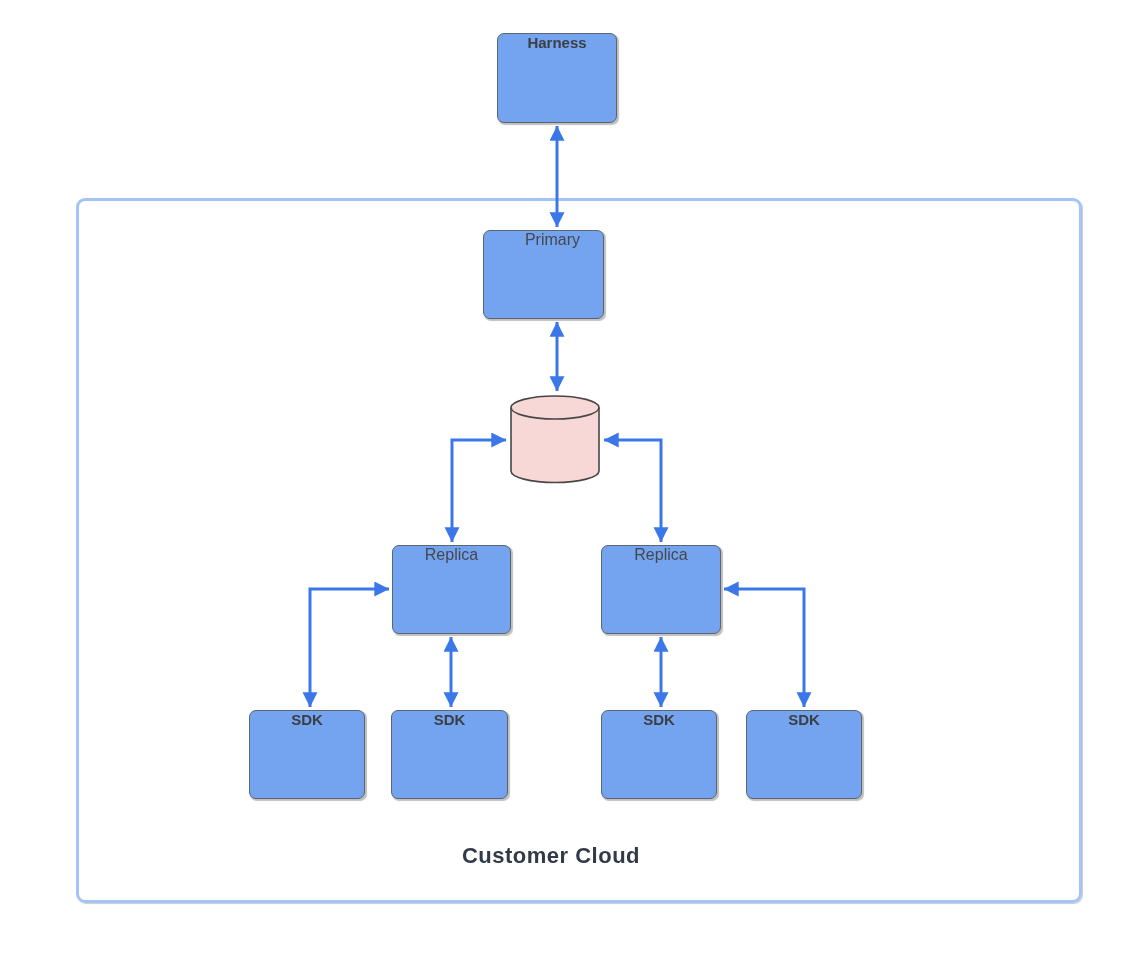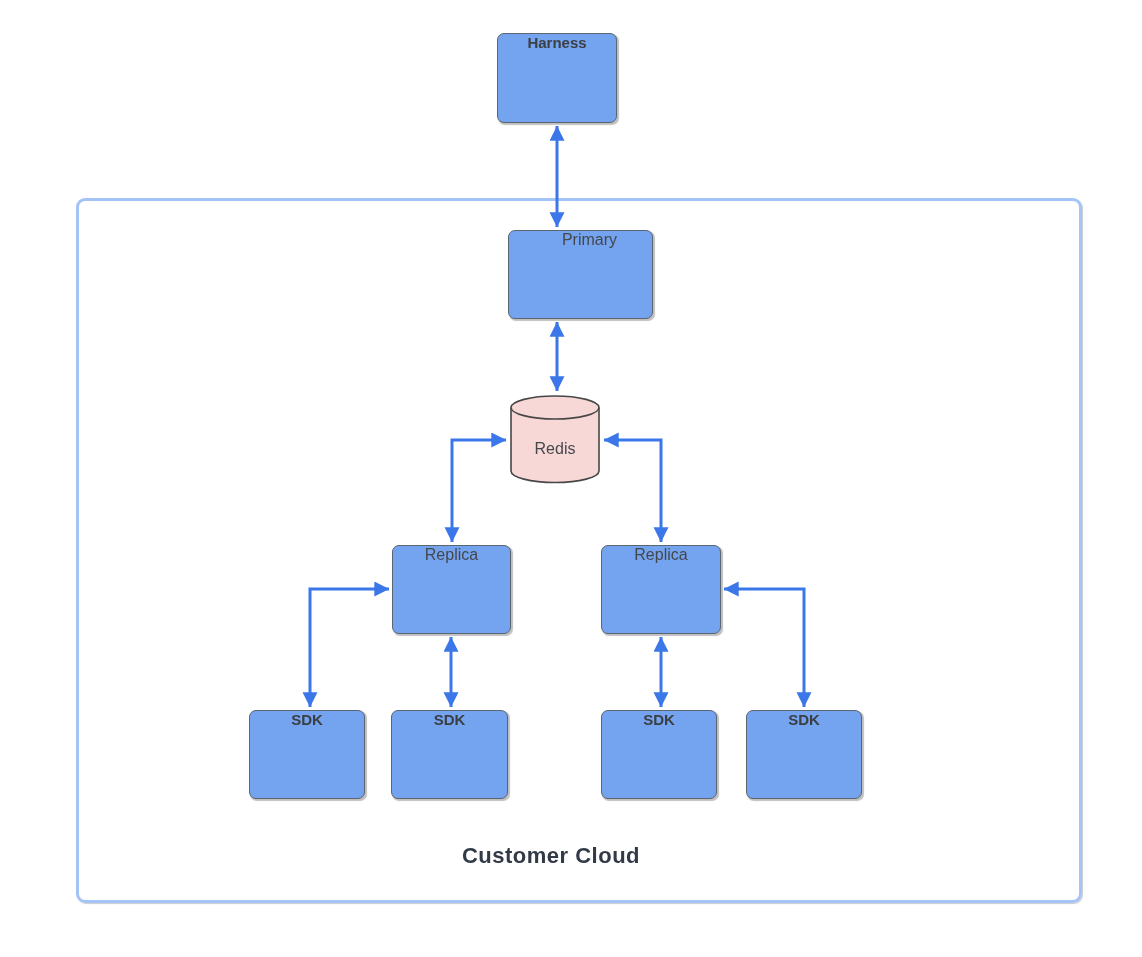--- a/index.html
+++ b/index.html
@@ -37,21 +37,21 @@
     border:1.5px solid var(--node-border);
     border-radius:7px;
     box-shadow:1.5px 1.5px 1px rgba(0,0,0,0.25);
     box-sizing:border-box;
     font-size:16px;
     color:var(--node-text);
     text-align:center;
   }
   .node.bold{font-weight:bold;font-size:15px;color:var(--node-text-bold);}
   #n-harness{left:497px;top:33px;width:120px;height:90px;}
-  #n-primary{left:508px;top:230px;width:145px;height:89px;padding-left:18px;}
+  #n-primary{left:483px;top:230px;width:121px;height:89px;padding-left:18px;}
   #n-replica-left{left:392px;top:545px;width:119px;height:89px;}
   #n-replica-right{left:601px;top:545px;width:120px;height:89px;}
   #n-sdk-1{left:249px;top:710px;width:116px;height:89px;}
   #n-sdk-2{left:391px;top:710px;width:117px;height:89px;}
   #n-sdk-3{left:601px;top:710px;width:116px;height:89px;}
   #n-sdk-4{left:746px;top:710px;width:116px;height:89px;}
   .redis-wrap{
     position:absolute;left:509px;top:394px;width:92px;height:91px;
   }
   .redis-wrap svg{display:block;}
@@ -87,21 +87,20 @@
 
   <div class="node" id="n-primary">
     <span>Primary</span>
   </div>
 
   <div class="redis-wrap">
     <svg width="92" height="91" viewBox="0 0 92 91">
       <path class="cyl-body" d="M 2 13.5 L 2 77 A 44 11.5 0 0 0 90 77 L 90 13.5"></path>
       <ellipse class="cyl-body" cx="46" cy="13.5" rx="44" ry="11.5"></ellipse>
     </svg>
-    <div class="redis-label">Redis</div>
   </div>
 
   <div class="node" id="n-replica-left">
     <span>Replica</span>
   </div>
 
   <div class="node" id="n-replica-right">
     <span>Replica</span>
   </div>
 

